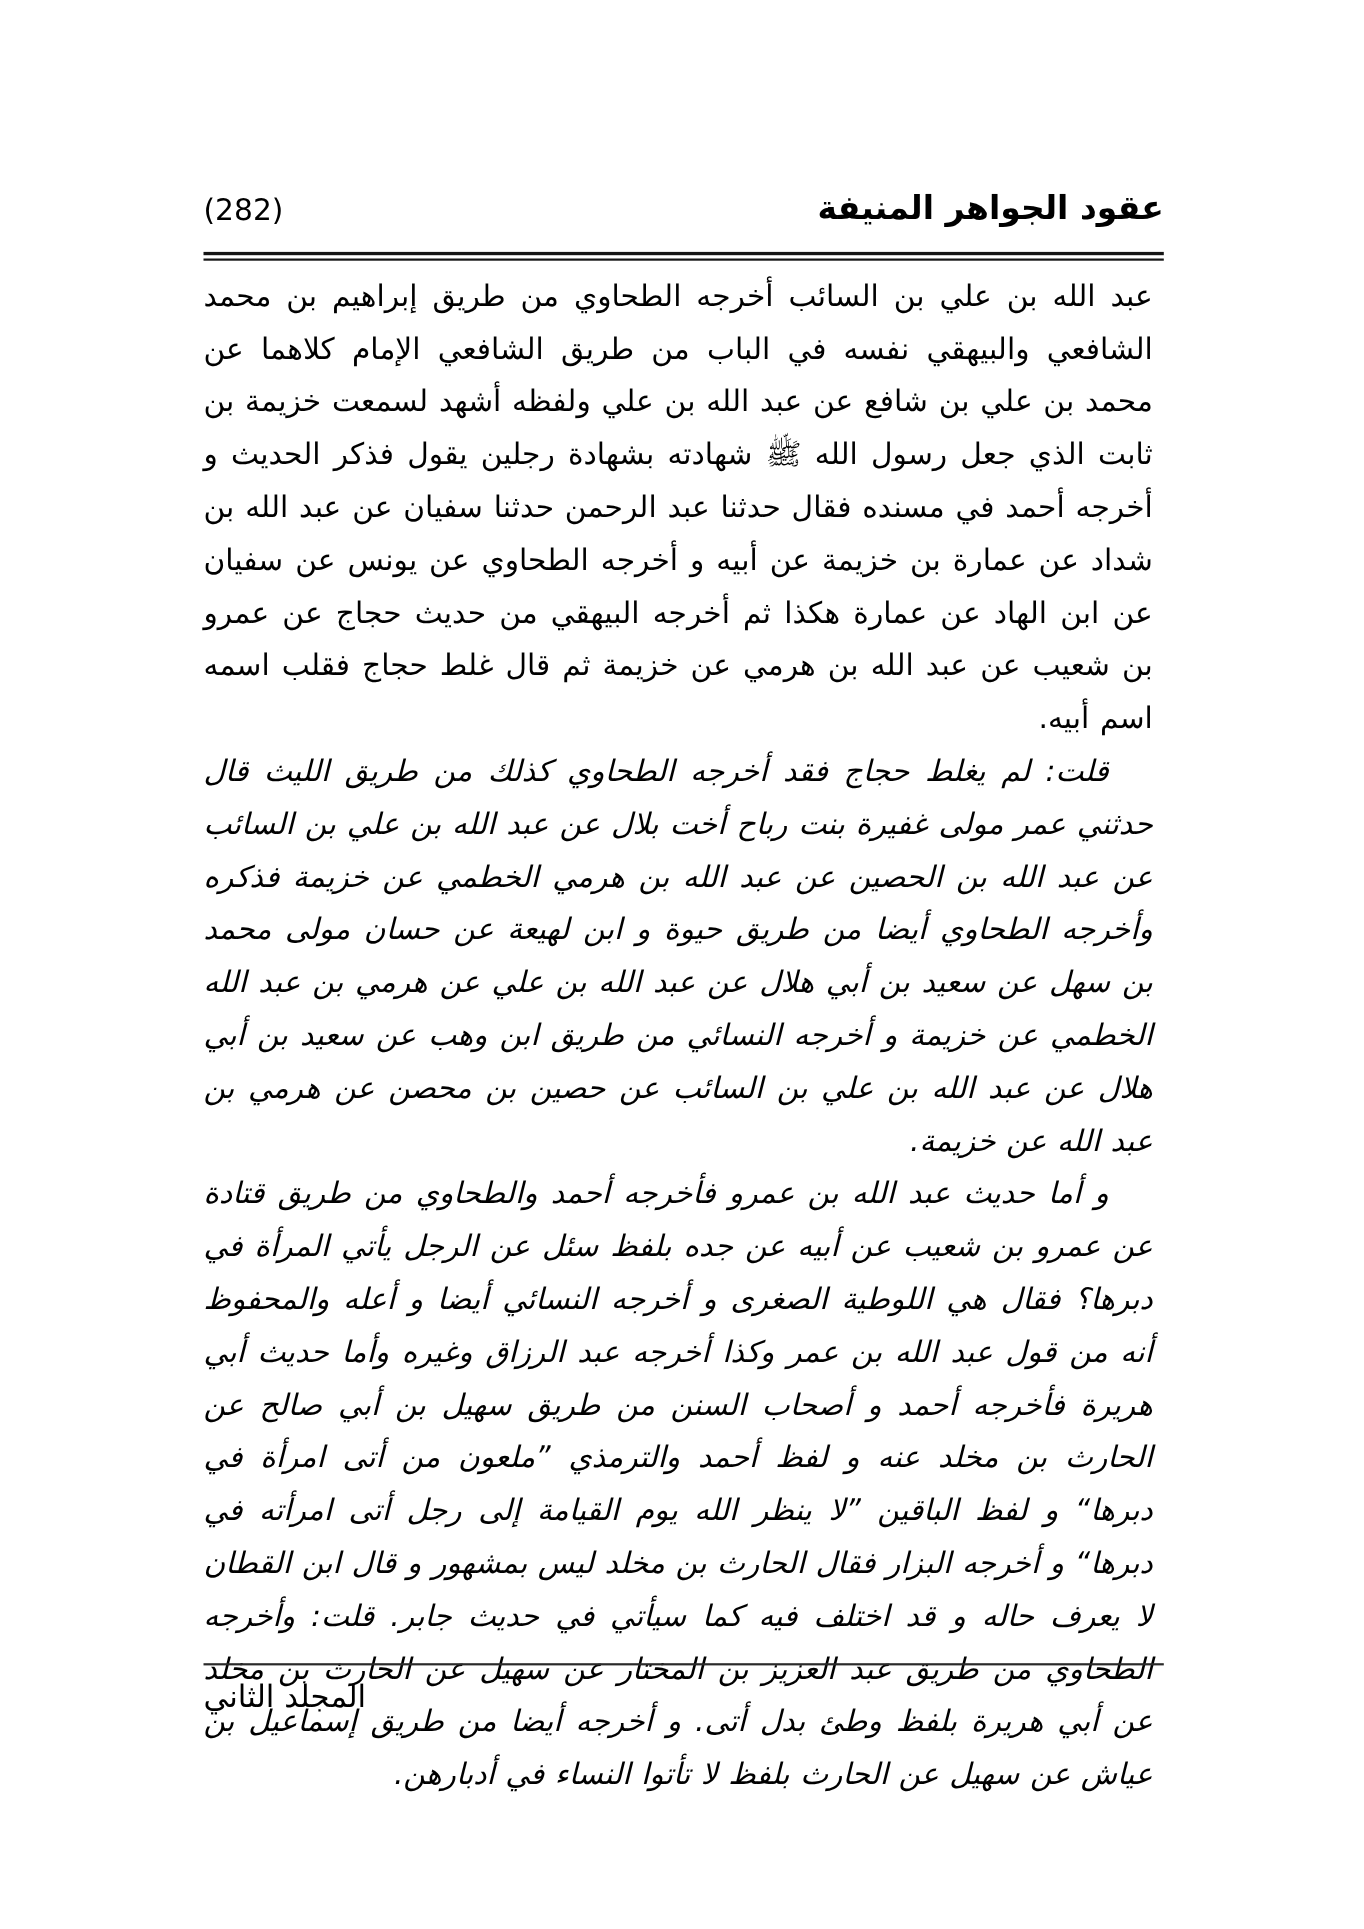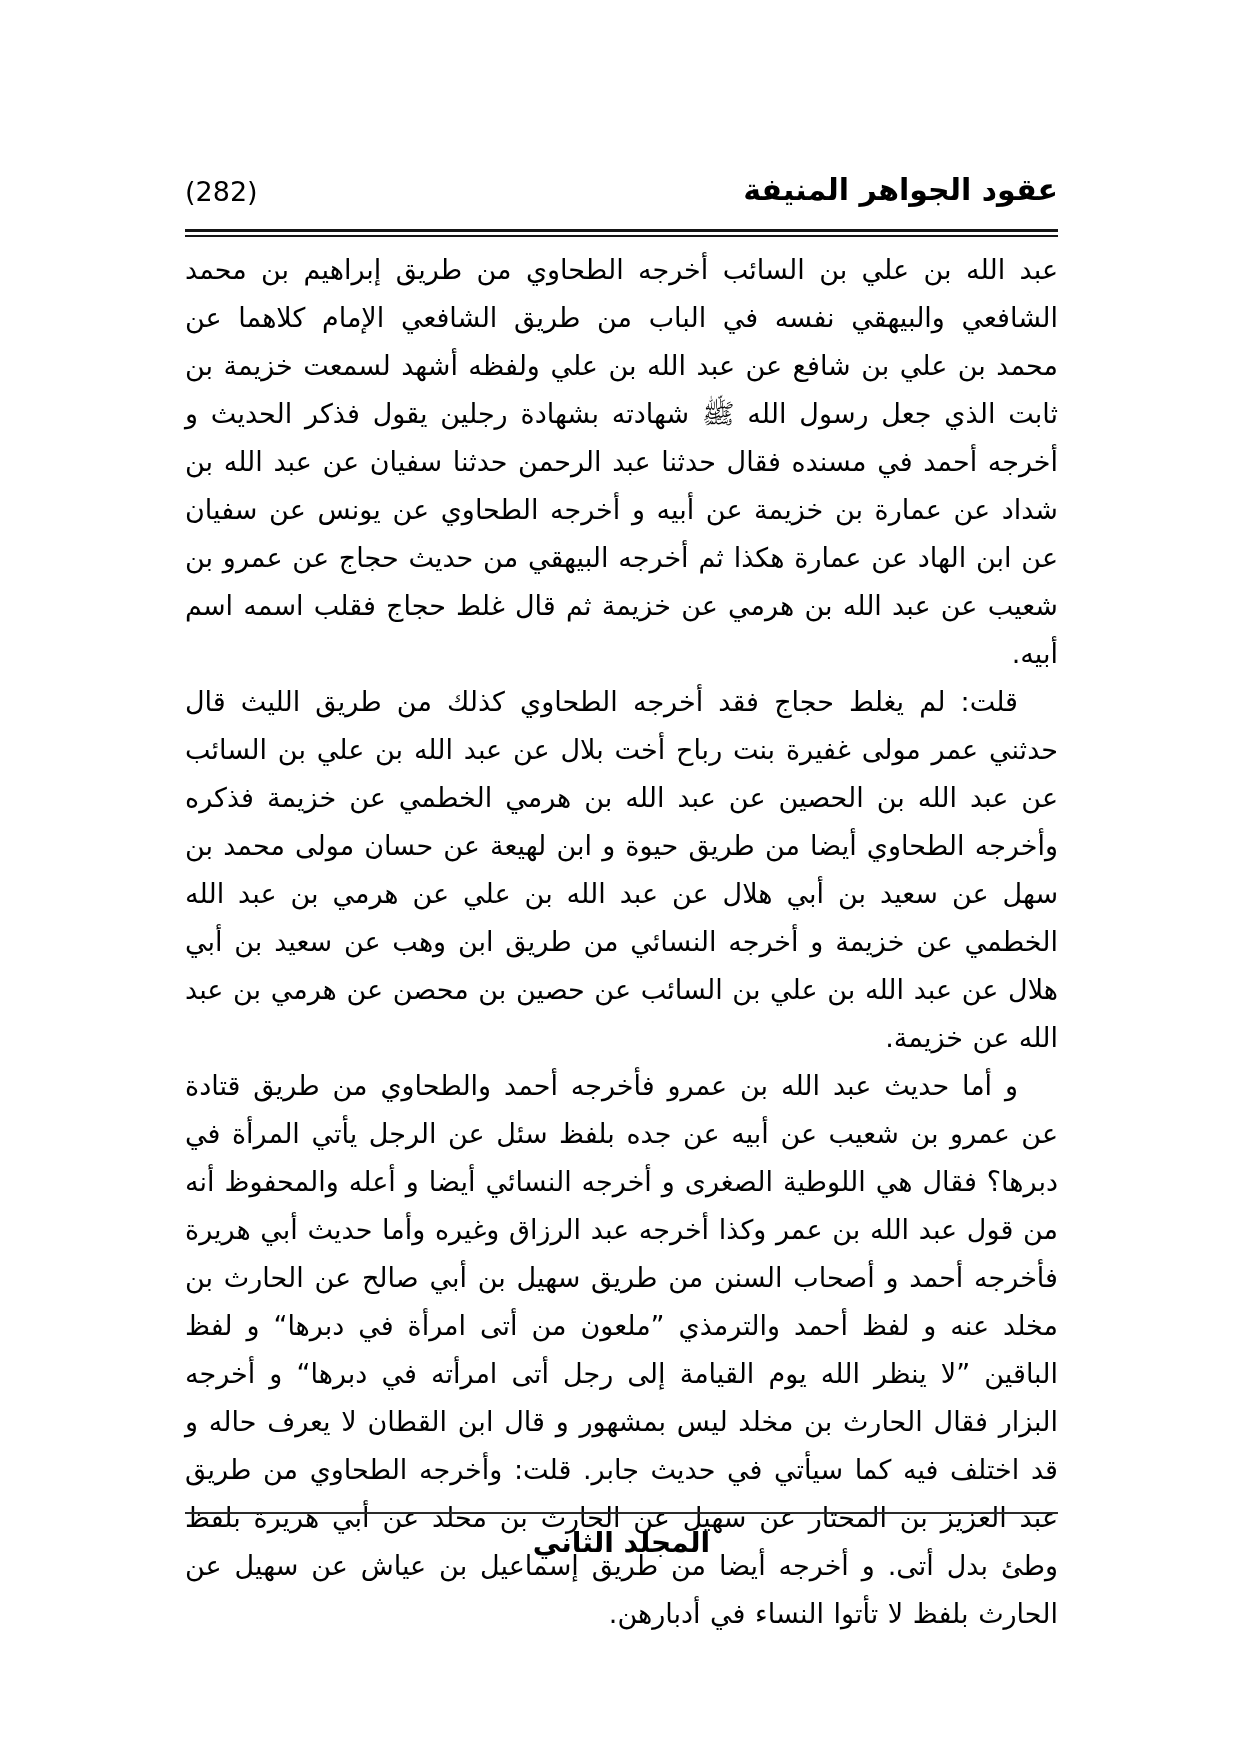--- a/index.html
+++ b/index.html
@@ -44,46 +44,47 @@
     left: 185px;
     right: 182px;
     height: 3px;
     border-top: 3px solid #151515;
     border-bottom: 2px solid #151515;
   }
   .body-text {
     position: absolute;
     top: 246px;
     left: 185px;
-    right: 182px;
+    right: 192px;
     direction: rtl;
     text-align: justify;
     font-size: 27px;
     line-height: 48px;
     word-spacing: 1px;
   }
   .para {
     margin: 0;
   }
   .para.indent {
     text-indent: 40px;
+    font-style: italic;
   }
   .footer {
     position: absolute;
     top: 1512px;
     left: 185px;
     right: 182px;
     border-top: 2px solid #2a2a2a;
   }
   .volume-label {
     margin-top: 12px;
-    text-align: center;
+    text-align: left;
     direction: rtl;
     font-size: 28px;
-    font-weight: 700;
+    font-weight: 400;
   }
 </style>
 </head>
 <body>
 
 <div class="page">
 
   <div class="header">
     <div class="book-title">عقود الجواهر المنيفة</div>
     <div class="page-number">(282)</div>

